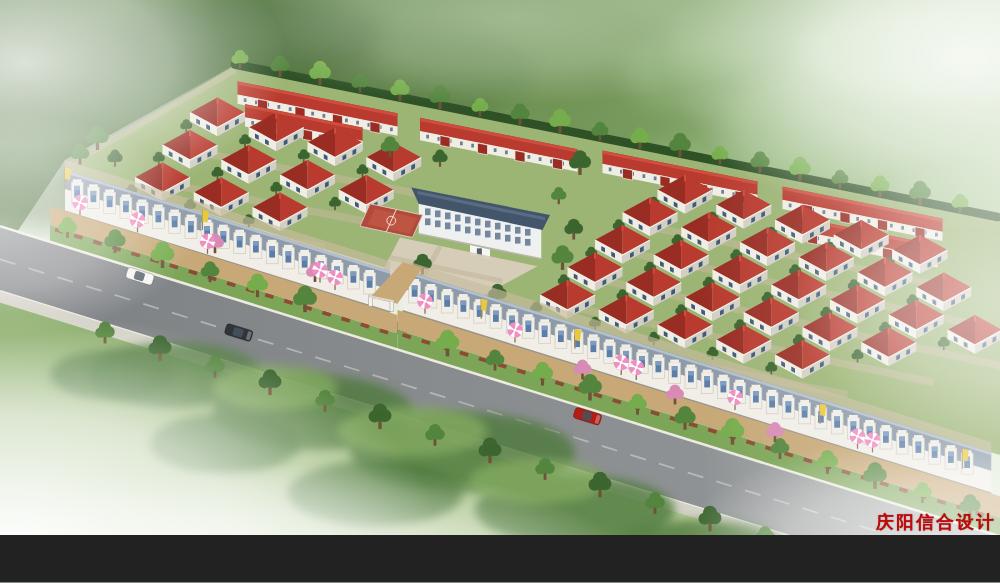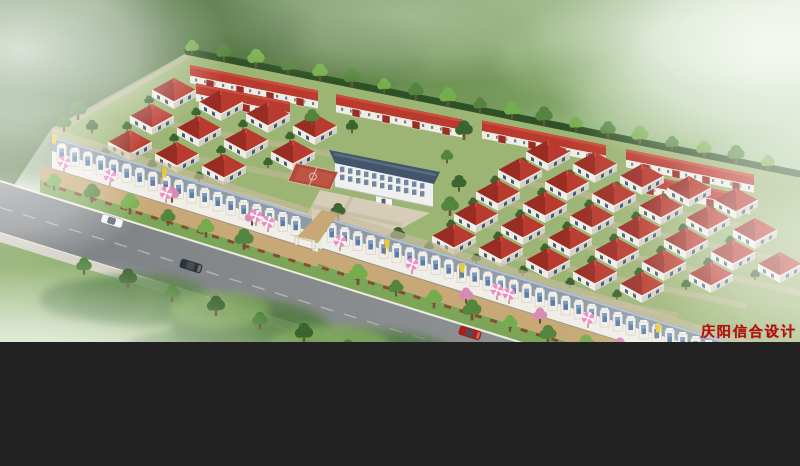--- a/index.html
+++ b/index.html
@@ -1,16 +1,16 @@
 <!DOCTYPE html>
 <html style="--bgTop: #eef4ea; --bgBot: #dfe9d6; --forestDark: #4a6b3a; --forestMid: #6d9154; --forestLight: #9dbd85; --forestHaze: #c2d8b2; --plotGrass: #9cb474; --laneTan: #c8bb9e; --hedge: #2e5126; --roofRed: #b93a2e; --roofRedDark: #992d24; --roofRedLight: #cd4d3e; --wallLight: #efede4; --wallShadow: #d2cfc5; --windowDark: #3f5a78; --stripRoof: #8d9aa9; --stripRoofLight: #b3bfcc; --shopWhite: #f0eee7; --shopWindow: #5b7da8; --schoolRoof: #43556a; --schoolRoofLight: #5a6c81; --schoolWall: #eff1f0; --schoolWindow: #74879f; --court: #b14a3a; --courtLight: #c75c48; --plaza: #d8cfba; --walkway: #c7a876; --verge: #7da557; --plantRed: #93392e; --road: #85888c; --roadLight: #aeb1ae; --curb: #eceae2; --sidewalk: #d5d2c8; --field: #8fb06c; --fieldLight: #c2d4a8; --clumpDark: #4f7a3c; --clumpLight: #83aa60; --treeDark: #3c6530; --treeMid: #54853e; --treeBright: #76ad4c; --trunk: #6d5438; --blossomPink: #d78bb5; --umbPink: #ee8fc0; --flagYellow: #e8c93c; --carWhite: #f4f4f2; --carDark: #30353a; --carRed: #b31d12; --mist: #ffffff; --wmColor: #c40808;"><head>
 <meta charset="utf-8">
 <style>
   html,body{margin:0;padding:0;background:#222;}
-  .stage{position:relative;width:800px;height:342px;overflow:hidden;background:#eef3ea;
+  .stage{position:relative;width:800px;height:428px;overflow:hidden;background:#eef3ea;
          font-family:"DejaVu Sans","Liberation Sans",sans-serif;}
   .stage svg{display:block;width:800px;height:466px;}
   .watermark{position:absolute;right:3px;bottom:1px;font-weight:bold;font-size:14px;
              letter-spacing:2px;color:var(--wmColor,#c40808);
              text-shadow:0 0 1px rgba(60,0,0,.6);
              font-family:"DejaVu Sans",sans-serif;}
 </style>
 </head>
 <body>
 

